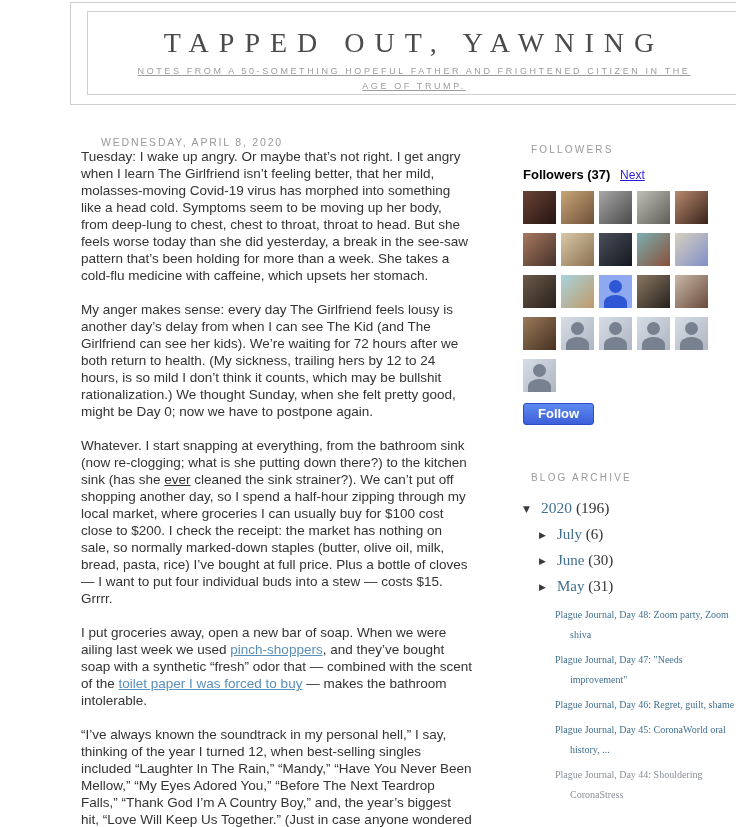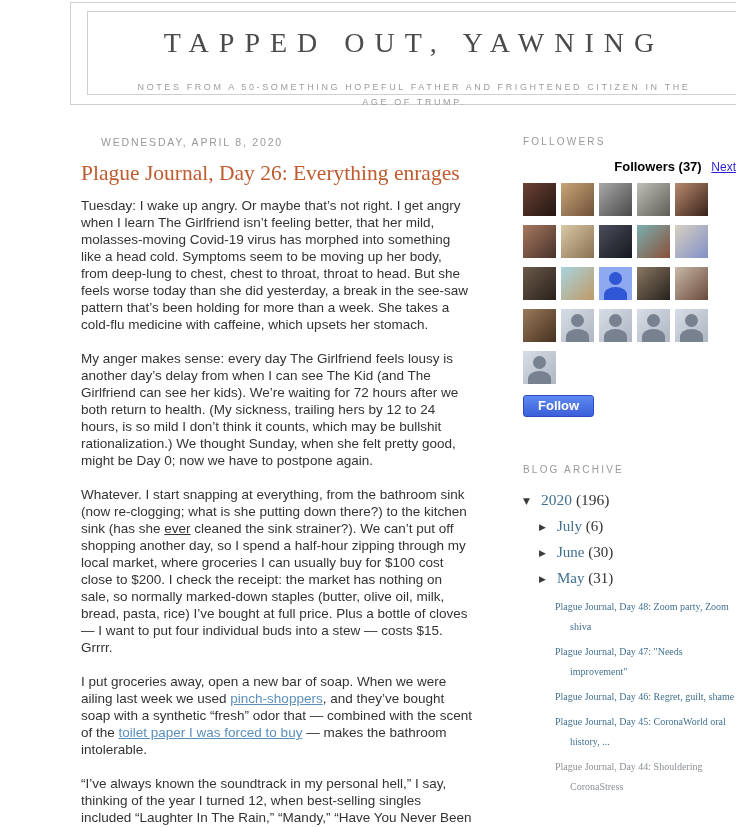--- a/index.html
+++ b/index.html
@@ -17,37 +17,37 @@
     position:absolute;left:16px;right:16px;top:8px;bottom:9px;
     border:1px solid #cfcfcf;text-align:center;box-sizing:border-box;
   }
   .blog-title{
     margin:15px 0 0 0;
     font-family:"Liberation Serif","DejaVu Serif",serif;
     font-size:28px;font-weight:normal;letter-spacing:10px;color:#4b4b4b;
     white-space:nowrap;
   }
   .blog-subtitle{
-    margin:21px auto 0;max-width:562px;
-    font-size:9px;letter-spacing:2.6px;color:#9c9c9c;line-height:1.65;
+    margin:5px auto 0;max-width:562px;
+    font-size:9px;letter-spacing:2.6px;color:#9c9c9c;line-height:1.65;text-decoration:underline;
   }
   
   .main-col{position:absolute;left:81px;top:136px;width:391px;}
   .post-date{font-size:10.5px;letter-spacing:1.8px;color:#999;margin-left:20px;}
   .post-title{
     margin:13px 0 11px;font-family:"Liberation Serif","DejaVu Serif",serif;
     font-size:21.5px;font-weight:normal;color:#c05b2e;
   }
   .post-body p{margin:0 0 17px;font-size:13.5px;line-height:17px;color:#333;}
   .post-body u{text-decoration:underline;}
   .body-link{color:#5b8fb9;text-decoration:underline;cursor:pointer;}
   
   .sidebar{position:absolute;left:523px;top:136px;width:213px;}
-  .gadget-heading{font-size:10px;letter-spacing:2.2px;color:#999;margin:0;}
-  .followers-titlerow{margin:12px 0 9px;font-size:13px;color:#000;text-align:right;}
+  .gadget-heading{font-size:10px;letter-spacing:2.2px;color:#999;margin:8px;}
+  .followers-titlerow{margin:12px 0 9px;font-size:13px;color:#000;}
   .followers-count{font-weight:bold;}
   .next-link{color:#2a1fd4;text-decoration:underline;font-size:12px;margin-left:6px;cursor:pointer;}
   .avatar-grid{display:grid;grid-template-columns:repeat(5,33px);gap:9px 5px;width:185px;}
   .avatar{width:33px;height:33px;position:relative;overflow:hidden;cursor:pointer;}
   .avatar.default::before{ 
     content:"";position:absolute;left:10px;top:5px;width:13px;height:13px;
     border-radius:50%;background:var(--sil);
   }
   .avatar.default::after{ 
     content:"";position:absolute;left:5px;top:20px;width:23px;height:16px;
@@ -86,21 +86,20 @@
 
 <div class="header-outer">
   <div class="header-inner">
     <h1 class="blog-title">TAPPED OUT, YAWNING</h1>
     <div class="blog-subtitle">NOTES FROM A 50-SOMETHING HOPEFUL FATHER AND FRIGHTENED CITIZEN IN THE AGE OF TRUMP.</div>
   </div>
 </div>
 
 <div class="main-col">
   <div class="post-date">WEDNESDAY, APRIL 8, 2020</div>
-  <h2 class="post-title">Plague Journal, Day 26: Everything enrages</h2>
   <div class="post-body">
       <p><span>Tuesday: I wake up angry. Or maybe that’s not right. I get angry when I learn The Girlfriend isn’t feeling better, that her mild, molasses-moving Covid-19 virus has morphed into something like a head cold. Symptoms seem to be moving up her body, from deep-lung to chest, chest to throat, throat to head. But she feels worse today than she did yesterday, a break in the see-saw pattern that’s been holding for more than a week. She takes a cold-flu medicine with caffeine, which upsets her stomach.</span></p>
       <p><span>My anger makes sense: every day The Girlfriend feels lousy is another day’s delay from when I can see The Kid (and The Girlfriend can see her kids). We’re waiting for 72 hours after we both return to health. (My sickness, trailing hers by 12 to 24 hours, is so mild I don’t think it counts, which may be bullshit rationalization.) We thought Sunday, when she felt pretty good, might be Day 0; now we have to postpone again.</span></p>
       <p><span>Whatever. I start snapping at everything, from the bathroom sink (now re-clogging; what is she putting down there?) to the kitchen sink (has she </span><u>ever</u><span> cleaned the sink strainer?). We can’t put off shopping another day, so I spend a half-hour zipping through my local market, where groceries I can usually buy for $100 cost close to $200. I check the receipt: the market has nothing on sale, so normally marked-down staples (butter, olive oil, milk, bread, pasta, rice) I’ve bought at full price. Plus a bottle of cloves — I want to put four individual buds into a stew — costs $15. Grrrr.</span></p>
       <p><span>I put groceries away, open a new bar of soap. When we were ailing last week we used </span><a class="body-link">pinch-shoppers</a><span>, and they’ve bought soap with a synthetic “fresh” odor that — combined with the scent of the </span><a class="body-link">toilet paper I was forced to buy</a><span> — makes the bathroom intolerable.</span></p>
       <p><span>“I’ve always known the soundtrack in my personal hell,” I say, thinking of the year I turned 12, when best-selling singles included “Laughter In The Rain,” “Mandy,” “Have You Never Been Mellow,” “My Eyes Adored You,” “Before The Next Teardrop Falls,” “Thank God I’m A Country Boy,” and, the year’s biggest hit, “Love Will Keep Us Together.” (Just in case anyone wondered to what punk was reacting.) “Now I know what hell’s smell will be: whiffs of putrefaction — vomit, shit, decay — incompetently masked by wafts of chemical floral freshness.”</span></p>
     </div>
 </div>
 
 <div class="sidebar">

